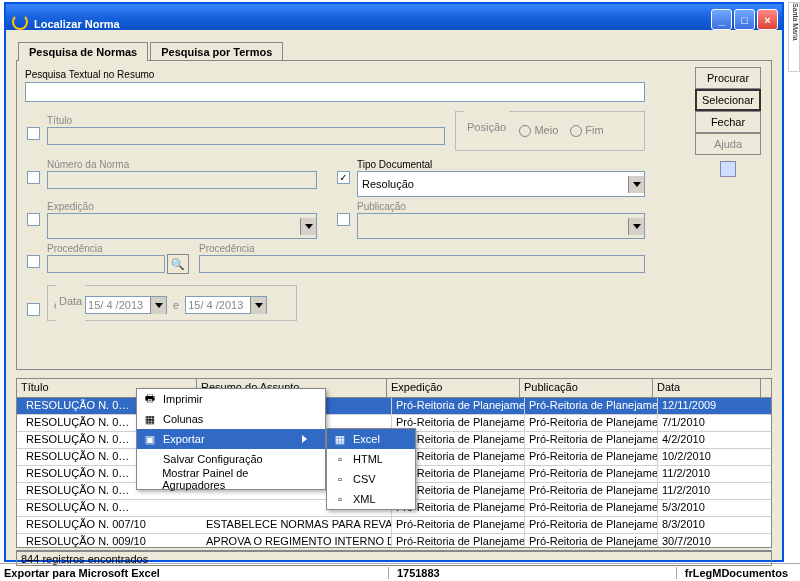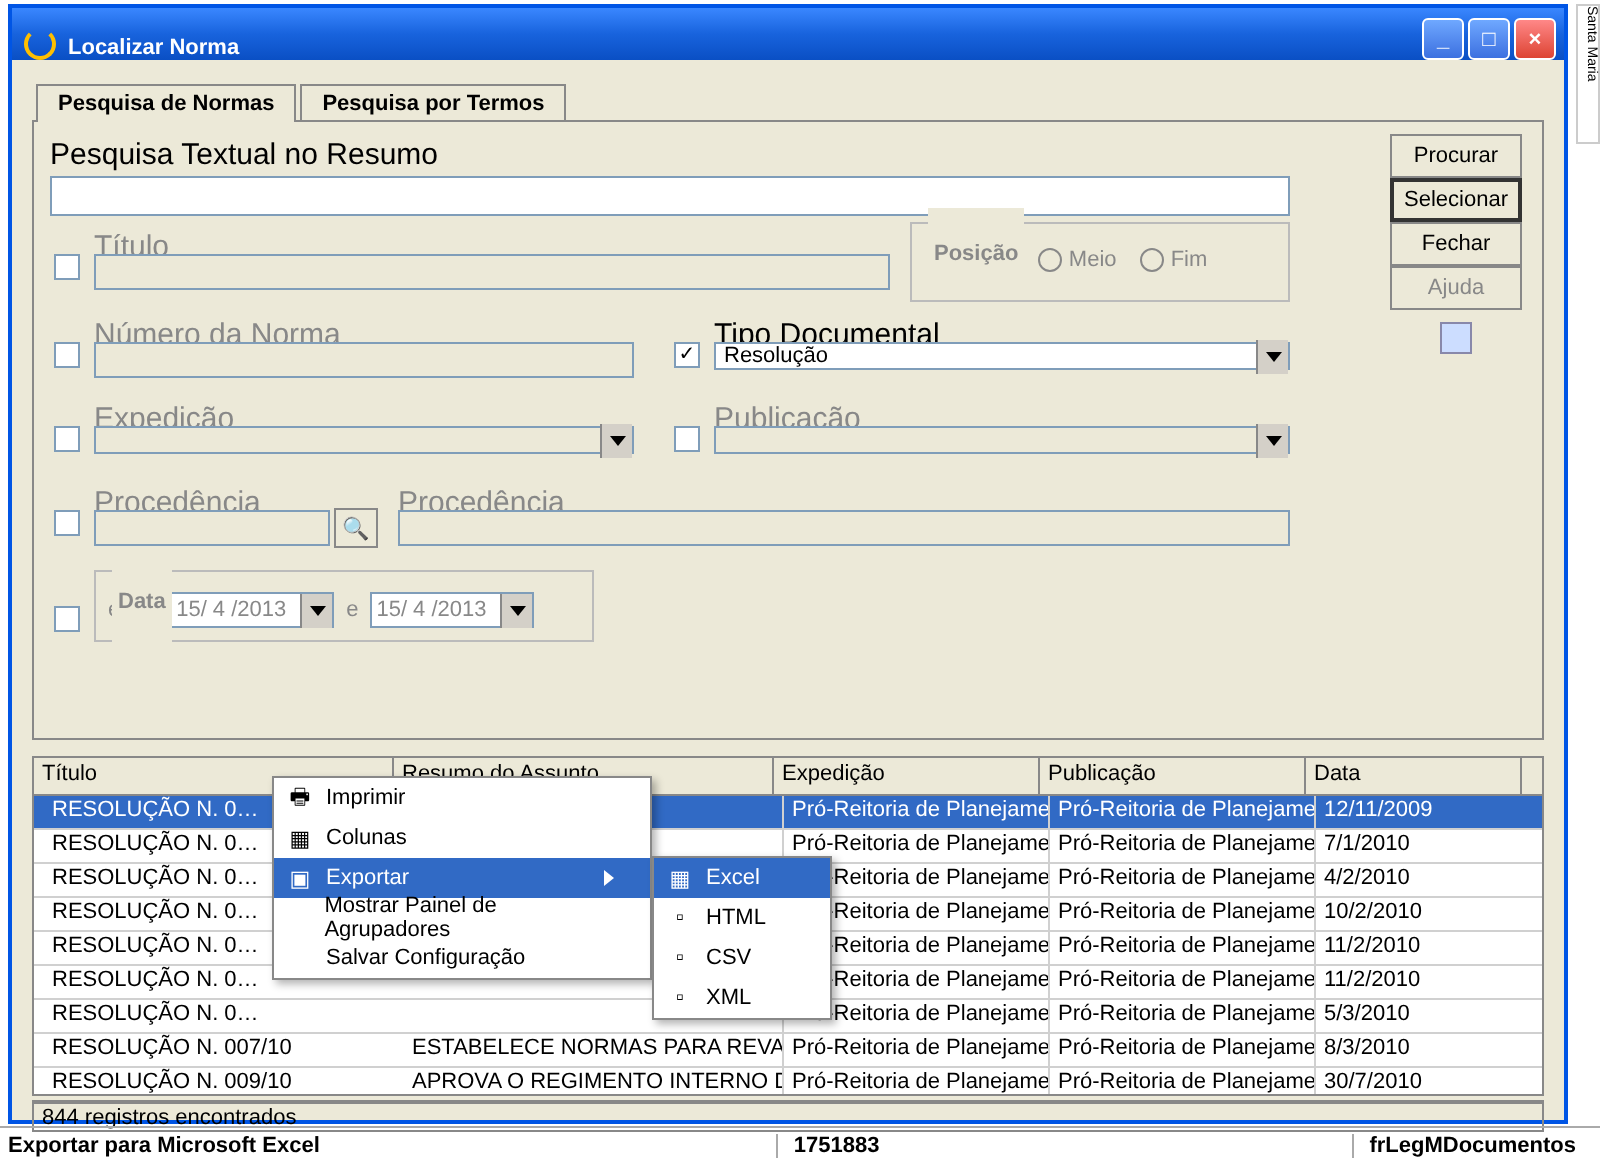--- a/index.html
+++ b/index.html
@@ -9,29 +9,29 @@
 .titlebar .swirl { width:16px; height:16px; border:2px solid #ffbf00; border-radius:50%; border-top-color:transparent; margin-right:6px; }
 .winbtns { margin-left:auto; display:flex; gap:2px; padding-right:4px; }
 .winbtn { width:21px; height:21px; border:1px solid #fff; border-radius:3px; display:flex; align-items:center; justify-content:center; font-weight:bold; font-size:11px; color:#fff; }
 .winbtn.min,.winbtn.max { background:linear-gradient(#6fa8ff,#3c70e0); }
 .winbtn.close { background:linear-gradient(#f88,#d43); }
 .body { position:absolute; top:26px; left:0; right:0; bottom:0; }
 .tabs { position:absolute; left:12px; top:12px; display:flex; }
 .tab { border:1px solid #888; border-bottom:none; padding:3px 10px; background:#ece9d8; margin-right:2px; cursor:pointer;font-weight:bold; }
 .tab.active { background:#ece9d8; position:relative; z-index:2; }
 .tabpanel { position:absolute; left:10px; top:30px; right:10px; height:310px; border:1px solid #888; background:#ece9d8; padding:8px; }
-.label { font-size:15px; color:#000; }
+.label { font-size:10px; color:#000; }
 .label.dis { color:#888; }
 .txt { border:1px solid #7f9db9; background:#fff; height:18px; padding:1px 3px; }
 .btn { width:66px; height:22px; border:1px solid #888; background:#ece9d8; display:flex; align-items:center; justify-content:center; cursor:pointer; }
 .chk { width:13px; height:13px; border:1px solid #7f9db9; background:#fff; display:inline-block; text-align:center; font-size:10px; line-height:12px; }
 .groupbox { position:absolute; border:1px solid #bbb; }
-.groupbox .gblabel { position:absolute; top:-8px; left:8px; background:#ece9d8; padding:17px 3px; font-size:11px;font-weight:bold; }
+.groupbox .gblabel { position:absolute; top:-8px; left:8px; background:#ece9d8; padding:17px 3px; font-size:11px; }
 .radio { width:12px; height:12px; border:1px solid #888; border-radius:50%; display:inline-block; vertical-align:middle; }
-.combo { border:1px solid #7f9db9; background:#fff; height:14px; display:flex; align-items:center; }
+.combo { border:1px solid #7f9db9; background:#fff; height:26px; display:flex; align-items:center; }
 .combo .caret { width:16px; height:17px; background:#d4d0c8; border-left:1px solid #888; display:flex; align-items:center; justify-content:center; }
 .combo .caret::after { content:""; border-left:4px solid transparent; border-right:4px solid transparent; border-top:5px solid #000; }
 .grid { position:absolute; left:10px; right:10px; top:348px; height:170px; border:1px solid #888; background:#fff; overflow:hidden; }
 .gridhead { display:flex; background:#ece9d8; border-bottom:1px solid #888; }
 .gridhead div { border-right:1px solid #888; padding:2px 4px; font-size:11px; height:18px; }
 .gridrow { display:flex; border-bottom:1px solid #d0d0d0; height:17px;justify-content:center; }
 .gridrow div { padding:1px 4px; font-size:11px; white-space:nowrap; overflow:hidden; }
 .gridrow.sel { background:#316ac5; color:#fff; }
 .c0{width:180px}.c1{width:190px;border-right:1px solid #d0d0d0}.c2{width:133px;border-right:1px solid #d0d0d0}.c3{width:133px;border-right:1px solid #d0d0d0}.c4{width:108px}
 .gridhead .c0{width:180px}.gridhead .c1{width:190px}.gridhead .c2{width:133px}.gridhead .c3{width:133px}.gridhead .c4{width:108px}
@@ -234,25 +234,25 @@
       <div class="ctxitem">
           <span class="micon">▦</span>
           <span>Colunas</span>
         </div>
       <div class="ctxitem sel arrow">
           <span class="micon">▣</span>
           <span style="flex:1">Exportar</span>
         </div>
       <div class="ctxitem">
           <span class="micon"></span>
+          <span>Salvar Configuração</span>
+        </div>
+      <div class="ctxitem">
+          <span class="micon"></span>
           <span>Mostrar Painel de Agrupadores</span>
-        </div>
-      <div class="ctxitem">
-          <span class="micon"></span>
-          <span>Salvar Configuração</span>
         </div>
     </div>
     <div class="ctxmenu" style="left:320px;top:398px;width:90px">
       <div class="ctxitem sel">
           <span class="micon">▦</span>
           <span>Excel</span>
         </div>
       <div class="ctxitem">
           <span class="micon">▫</span>
           <span>HTML</span>

